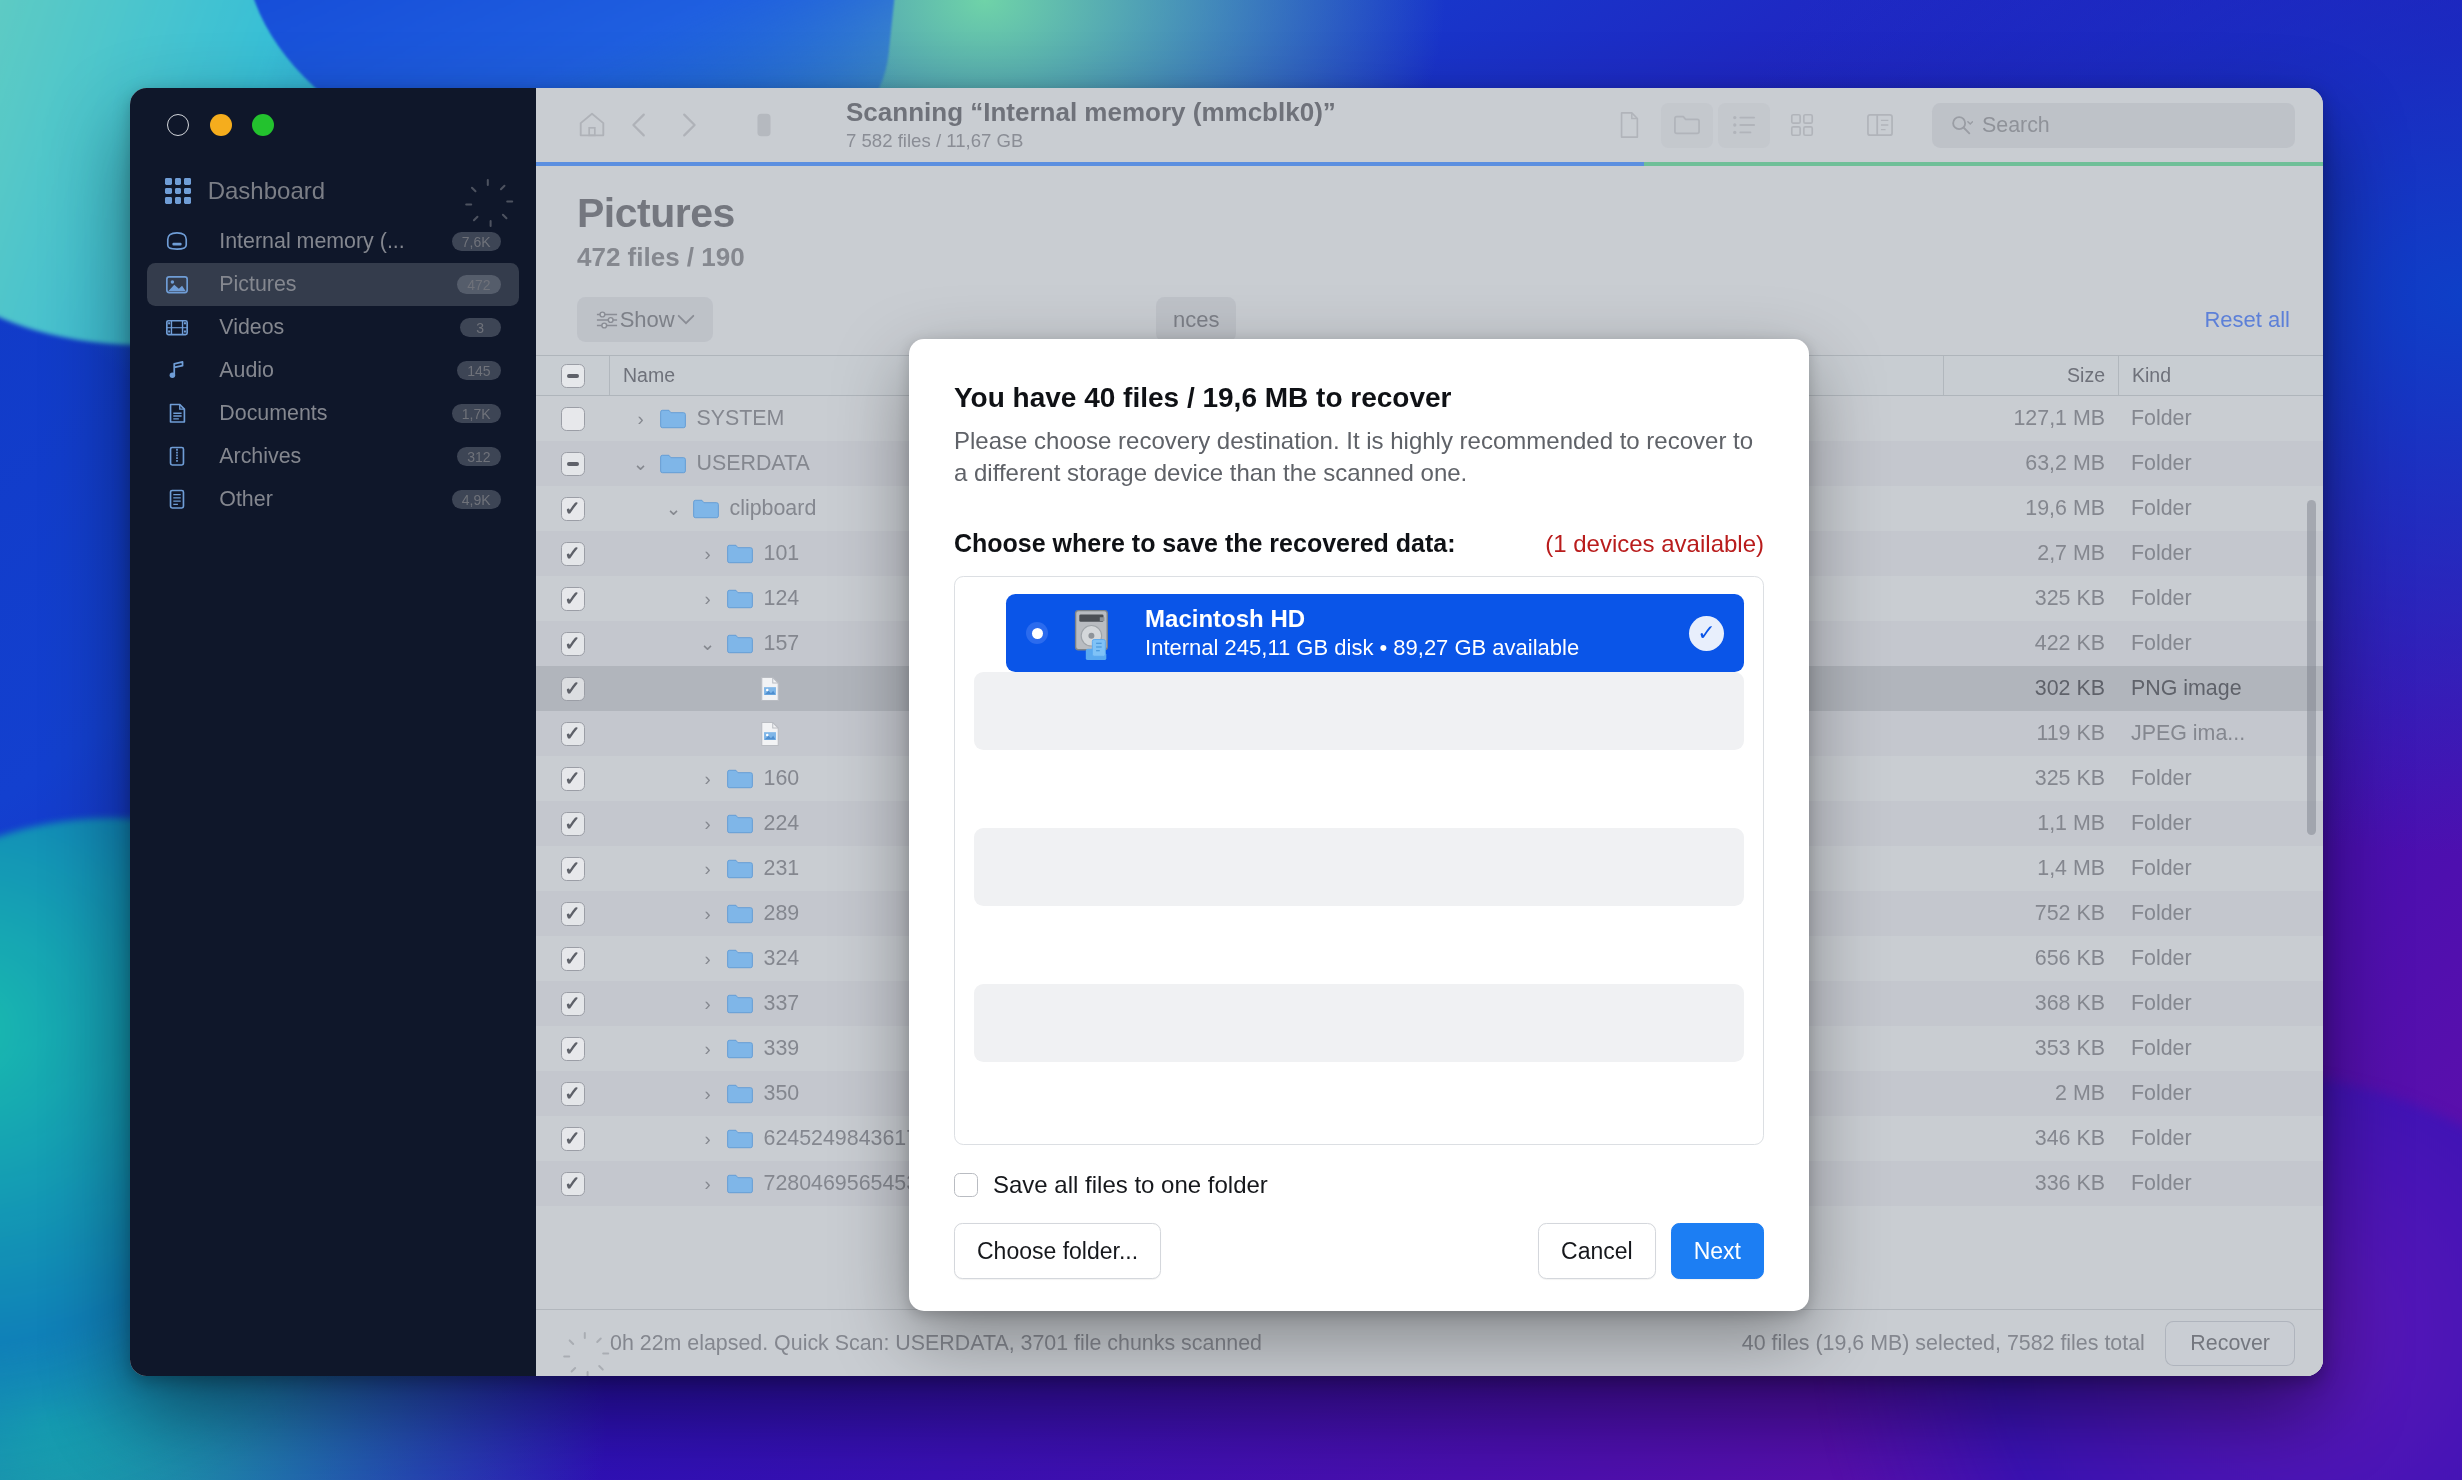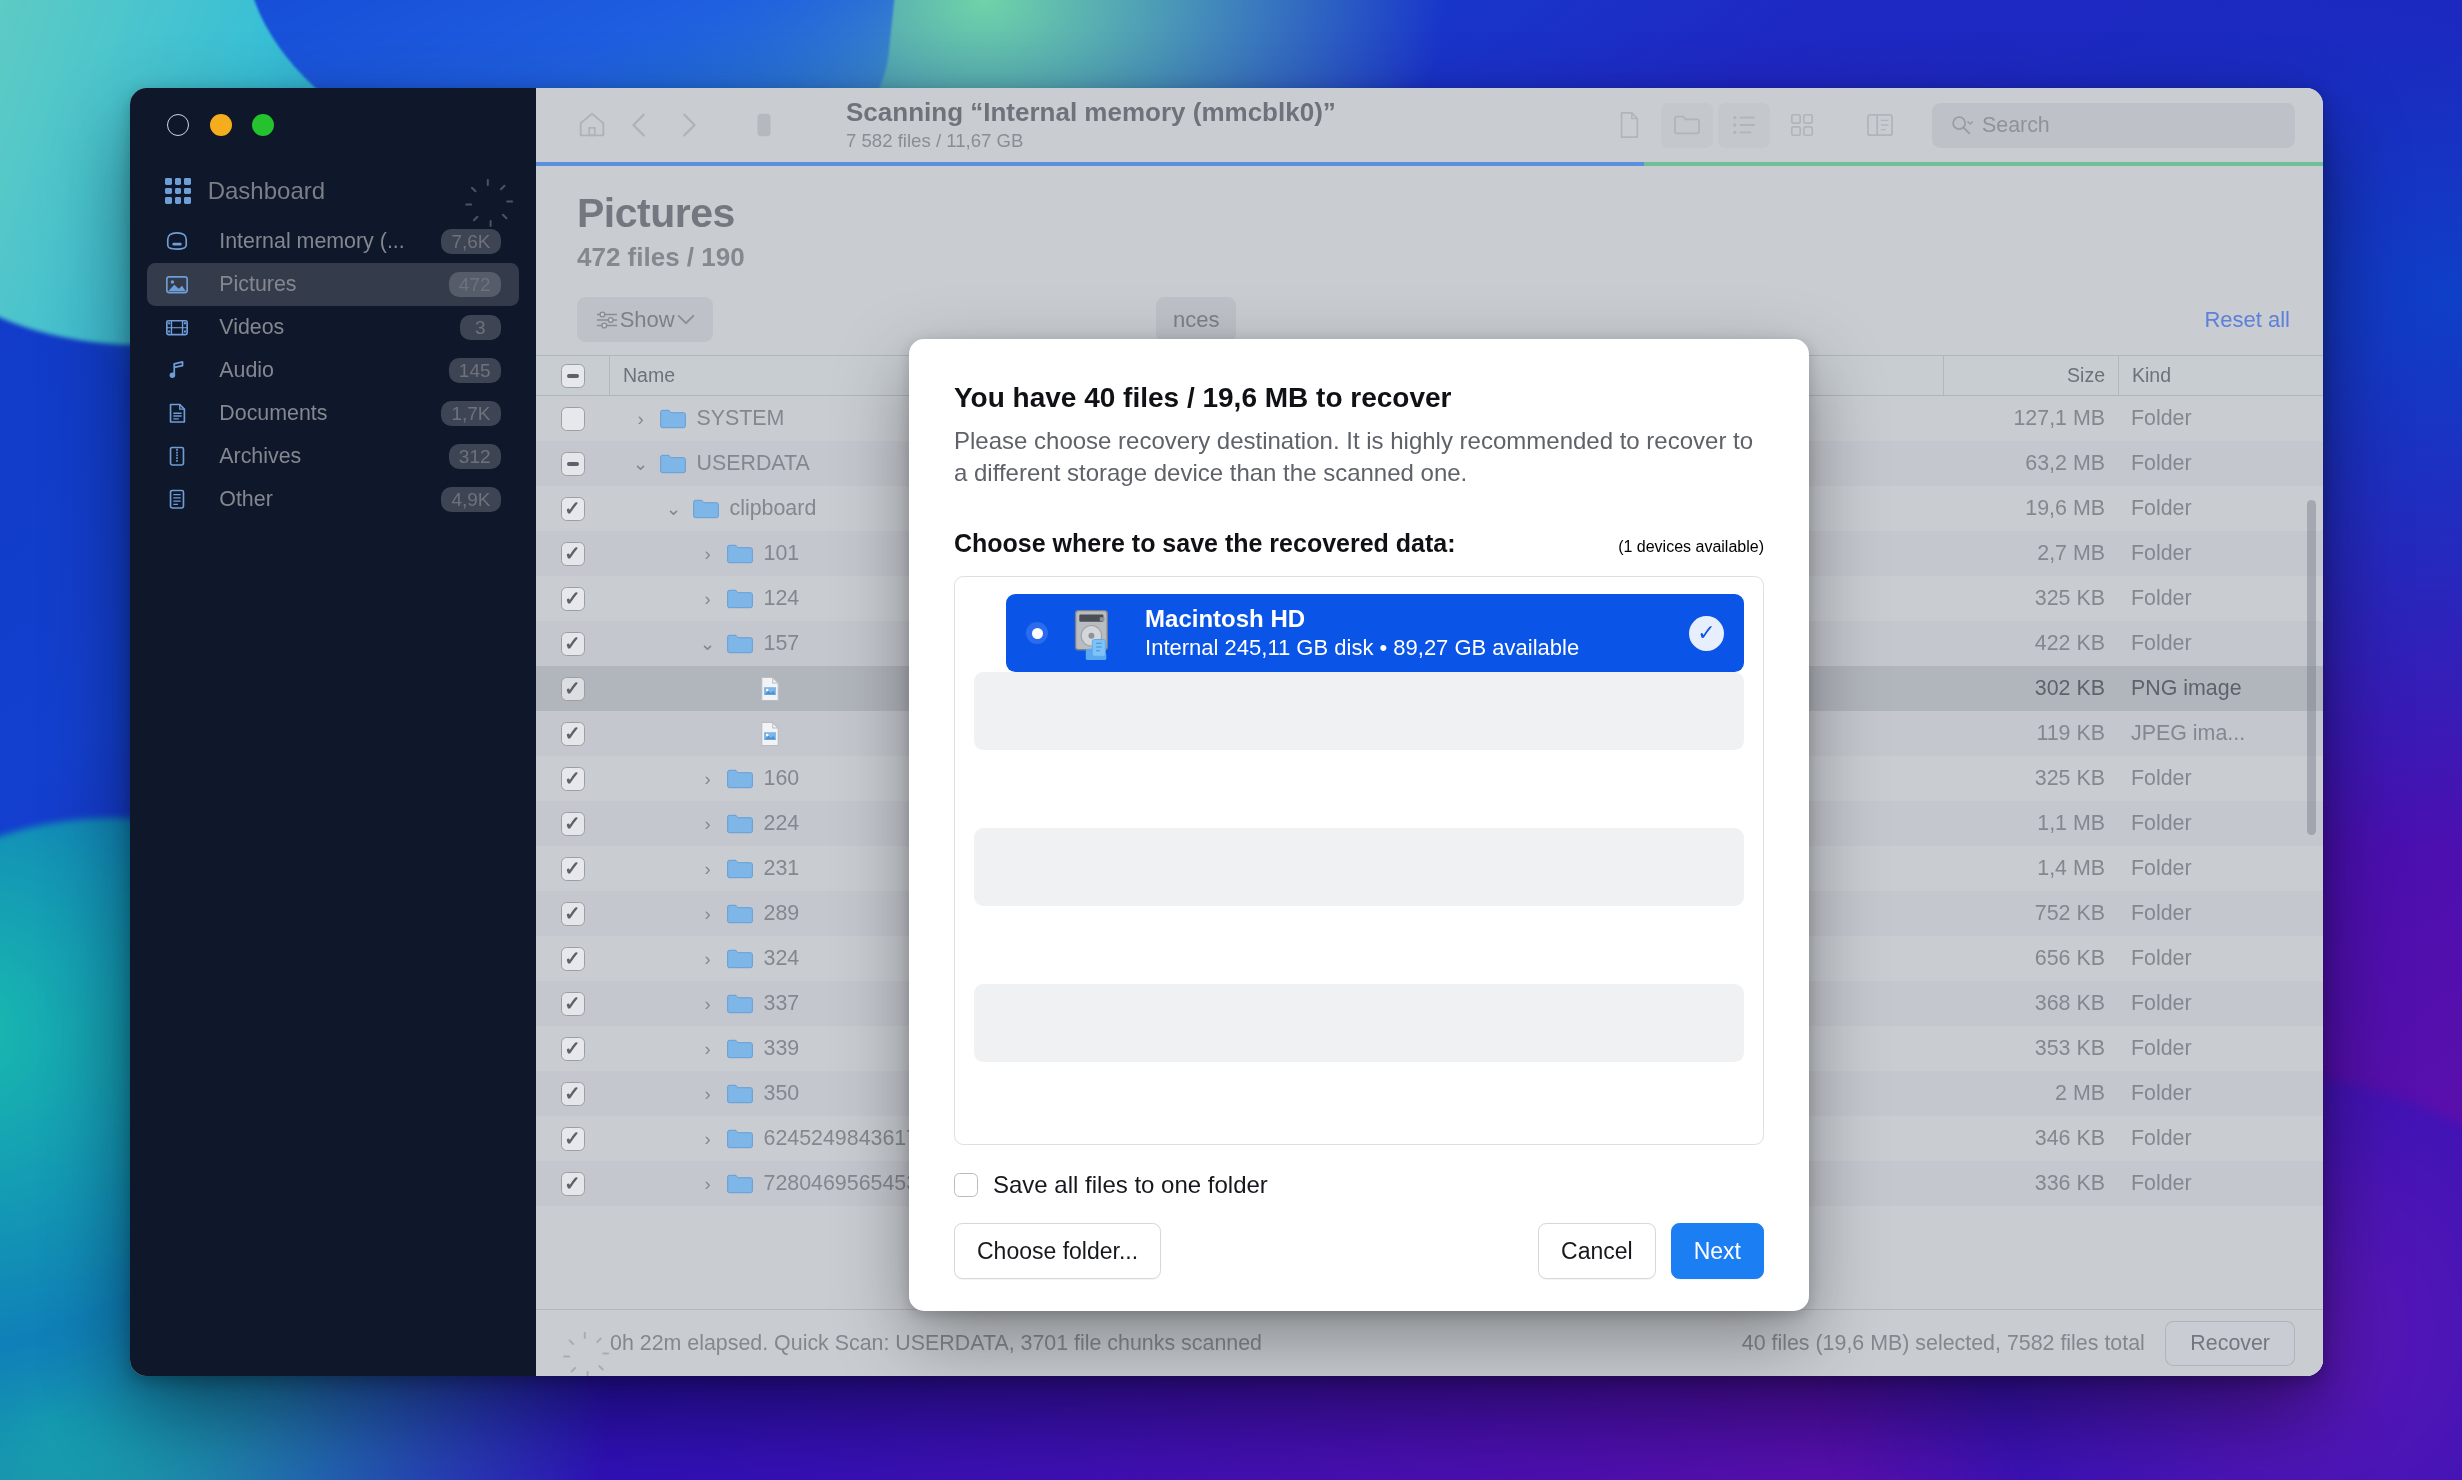--- a/index.html
+++ b/index.html
@@ -105,21 +105,21 @@
   }
   .nav-item {
     display:flex; align-items:center; gap:30px;
     margin: 0 16.7px; padding: 0 18.6px;
     height: 43px; border-radius: 8.4px;
     color:#84878f; font-size: 21.4px;
   }
   .nav-item.active { background: rgba(140,145,155,.30); }
   .nav-ico { width: 24px; height: 20.5px; flex:none; position:relative; }
   .badge {
-    margin-left:auto; font-size: 19px; color:#6f727a;
+    margin-left:auto; font-size: 14px; color:#6f727a;
     background: rgba(150,155,165,.35);
     border-radius: 10.2px; padding: 1.9px 10.2px; min-width: 41px; text-align:center;
   }
   .nav-label { overflow:hidden; white-space:nowrap; }
 
   .sidebar-foot { margin-top:auto; padding: 0 0 33px 0; display:flex; justify-content:center; }
   .show-finder {
     width: 324px; height: 46px; border-radius: 9.3px;
     background: rgba(150,155,165,.30);
     color:#7c7f87; font-size: 21.4px;
@@ -244,21 +244,21 @@
     box-shadow: 0 28px 74px rgba(0,0,0,.35), 0 3.7px 13px rgba(0,0,0,.18);
     padding: 43px 45px 0 45px;
     display:flex; flex-direction:column;
   }
   .m-title { font-size: 28px; font-weight:700; color:#0f1115; }
   .m-desc { font-size: 24px; color:#5f6268; line-height:1.35; margin-top: 11px; }
   .m-choose-row {
     display:flex; align-items:baseline; margin-top: 39px;
   }
   .m-choose { font-size: 25px; font-weight:700; color:#0f1115; }
-  .m-devcount { margin-left: auto; font-size: 16px; color:#000000; }
+  .m-devcount { margin-left: auto; font-size: 24px; color:#b91c1c; }
 
   .dev-list {
     margin-top: 18.6px;
     flex: 1;
     border: 0.9px solid #dcdfe3;
     border-radius: 9.3px;
     background: #fff;
     padding: 16.7px 18.6px;
     overflow: hidden;
     min-height: 0;

